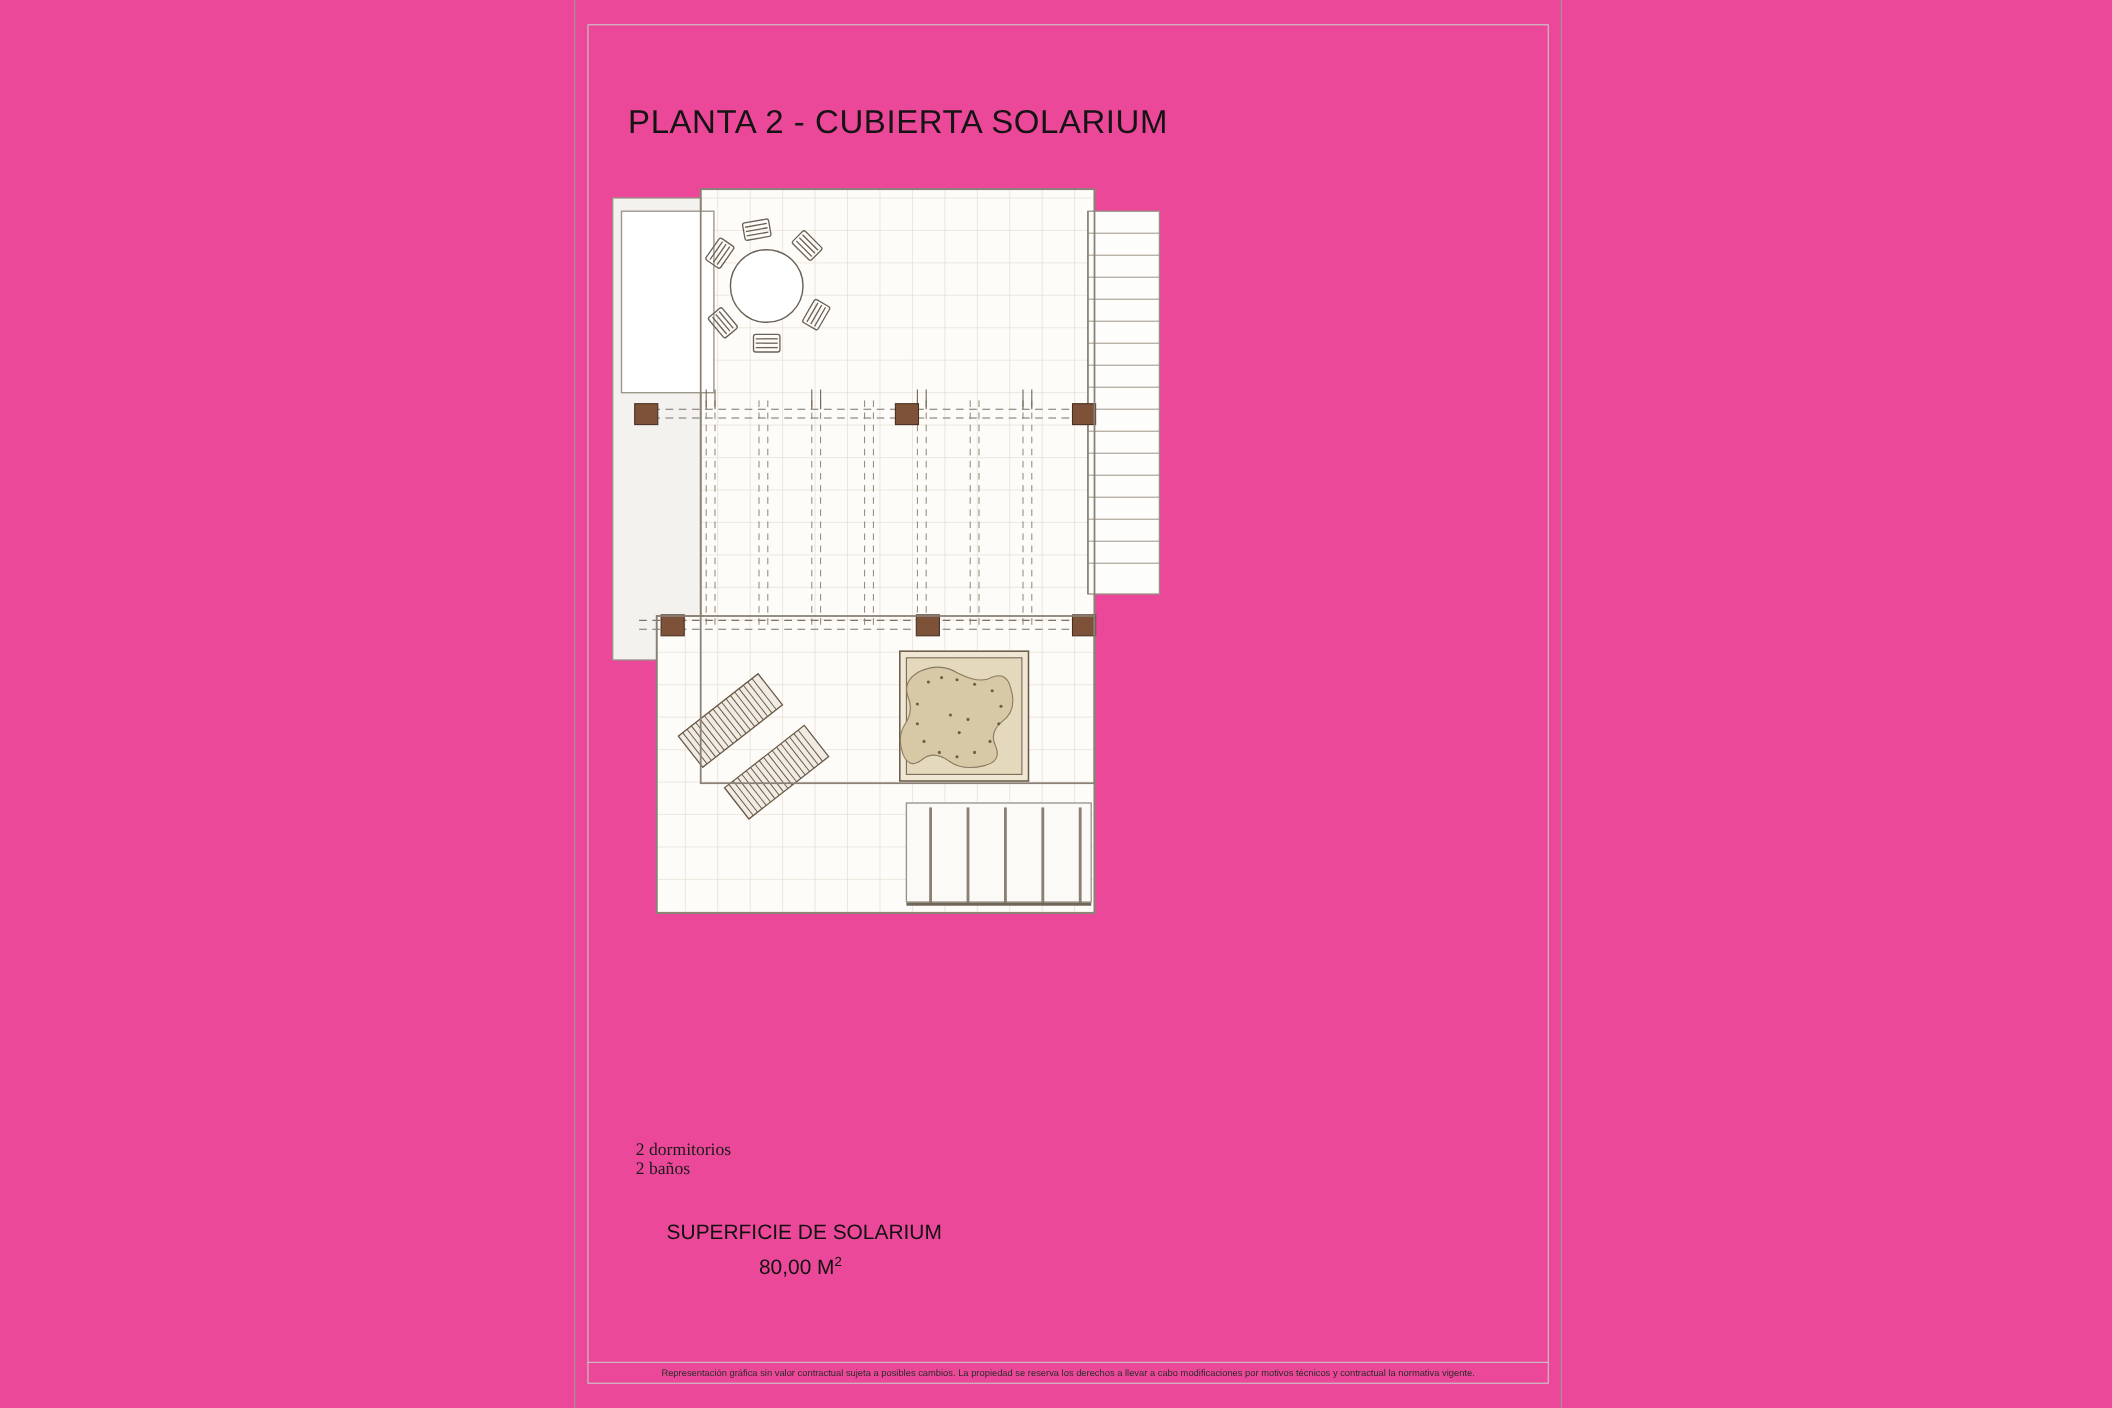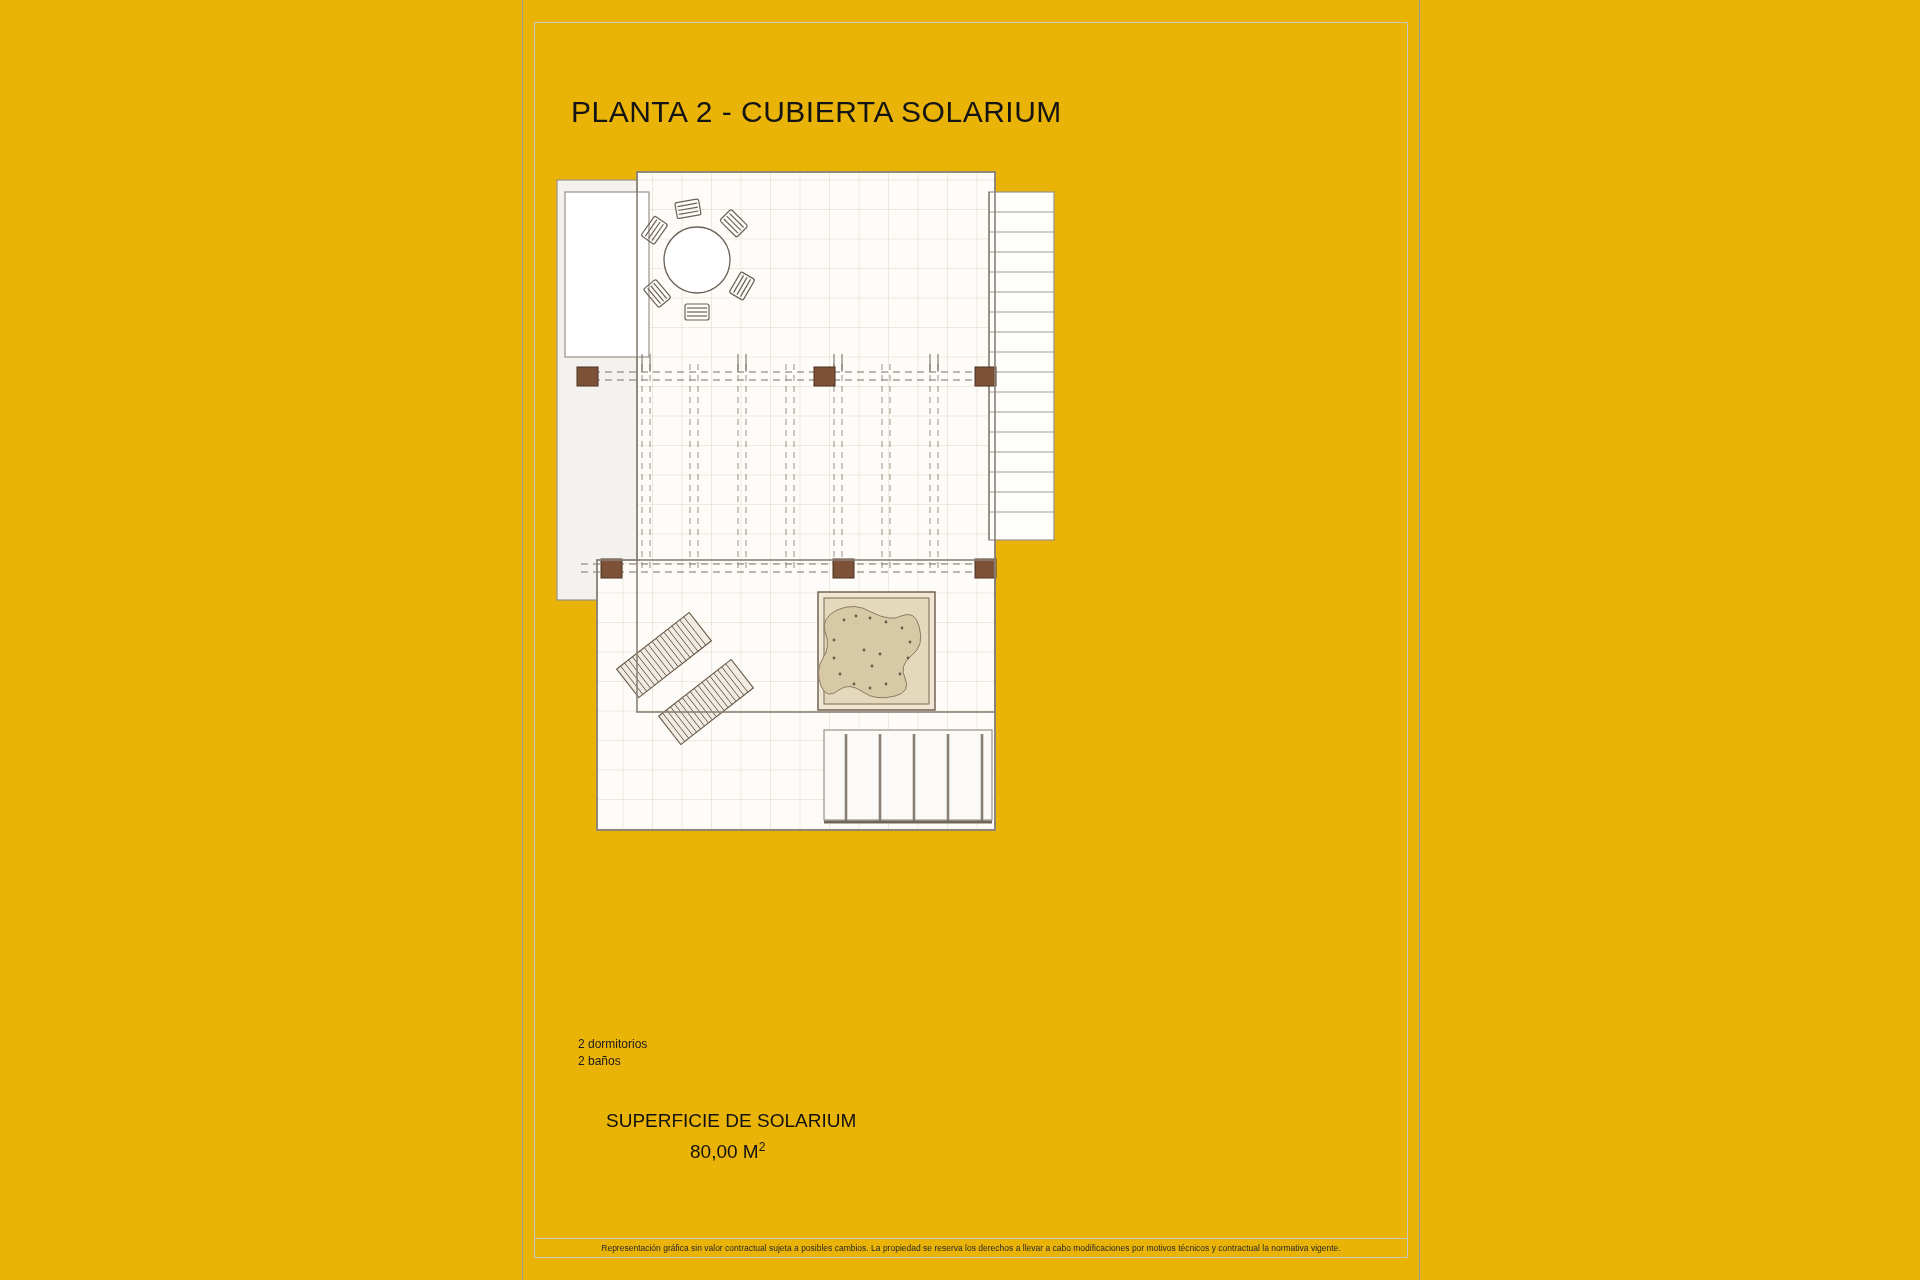--- a/index.html
+++ b/index.html
@@ -12,21 +12,21 @@
   }
   body {
     font-family: "Liberation Sans", sans-serif;
   }
 
   
   #page {
     position: relative;
     width: 1920px;
     height: 1280px;
-    background: #eab308;
+    background: #ec4899;
   }
 
   
   #sheet-border {
     position: absolute;
     left: 522px;
     top: 0px;
     width: 898px;
     height: 1280px;
     border-left: 1px solid #9a9a9a;
@@ -61,23 +61,24 @@
     left: 534px;
     top: 150px;
     width: 874px;
     height: 880px;
   }
   #drawing svg { display: block; }
 
   
   .caption-small {
     position: absolute;
-    font-size: 12px;
+    font-size: 16px;
     color: #1a1a1a;
     white-space: nowrap;
+    font-family: Liberation Serif, serif;
   }
   #cap-bedrooms { left: 578px; top: 1037px; }
   #cap-bathrooms { left: 578px; top: 1054px; }
 
   #surface-label {
     position: absolute;
     left: 606px;
     top: 1110px;
     font-size: 19px;
     color: #111111;

